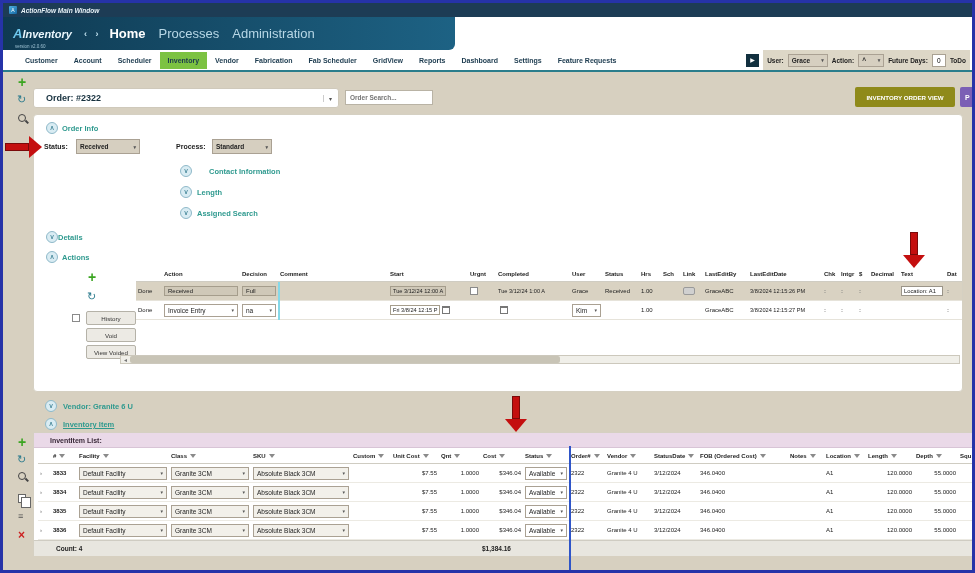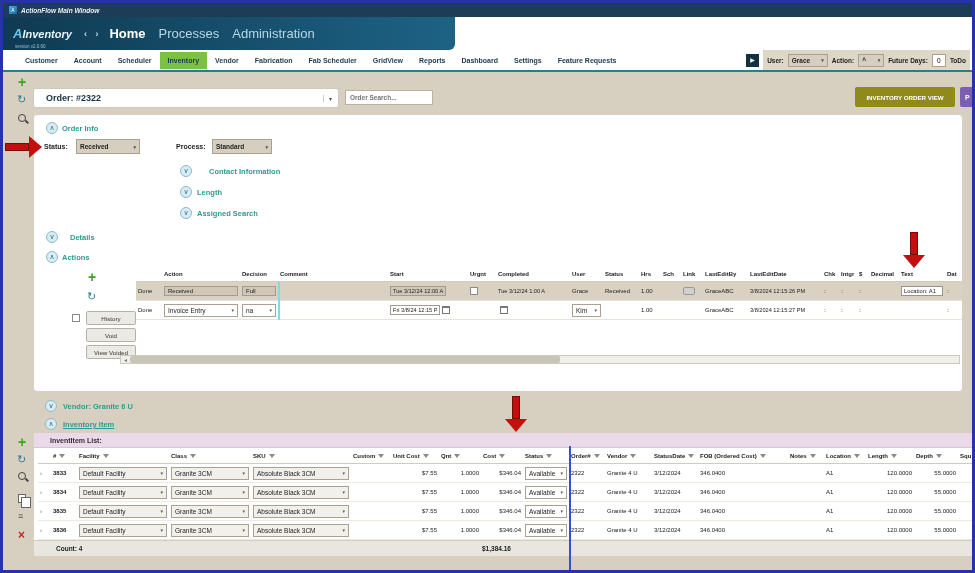--- a/index.html
+++ b/index.html
@@ -200,21 +200,21 @@
       </span>
 
     <span class="abs chev" style="left:146px;top:50px;">∨</span>
     <span class="abs seclbl" style="left:175px;top:52px;">Contact Information</span>
     <span class="abs chev" style="left:146px;top:71px;">∨</span>
     <span class="abs seclbl" style="left:163px;top:73px;">Length</span>
     <span class="abs chev" style="left:146px;top:92px;">∨</span>
     <span class="abs seclbl" style="left:163px;top:94px;">Assigned Search</span>
 
     <span class="abs chev" style="left:12px;top:116px;">∨</span>
-    <span class="abs seclbl" style="left:36px;top:118px;">Details</span>
+    <span class="abs seclbl" style="left:24px;top:118px;">Details</span>
     <span class="abs chev" style="left:12px;top:136px;">∧</span>
     <span class="abs seclbl" style="left:28px;top:138px;">Actions</span>
 
     <span class="abs plus" style="left:54px;top:156px;">+</span>
     <span class="abs refr" style="left:53px;top:176px;">↻</span>
     <span class="abs cbx" style="left:38px;top:199px;"></span>
     <button class="abs gridbtn" style="left:52px;top:196px;">History</button>
     <button class="abs gridbtn" style="left:52px;top:213px;">Void</button>
     <button class="abs gridbtn" style="left:52px;top:230px;">View Voided</button>
 

